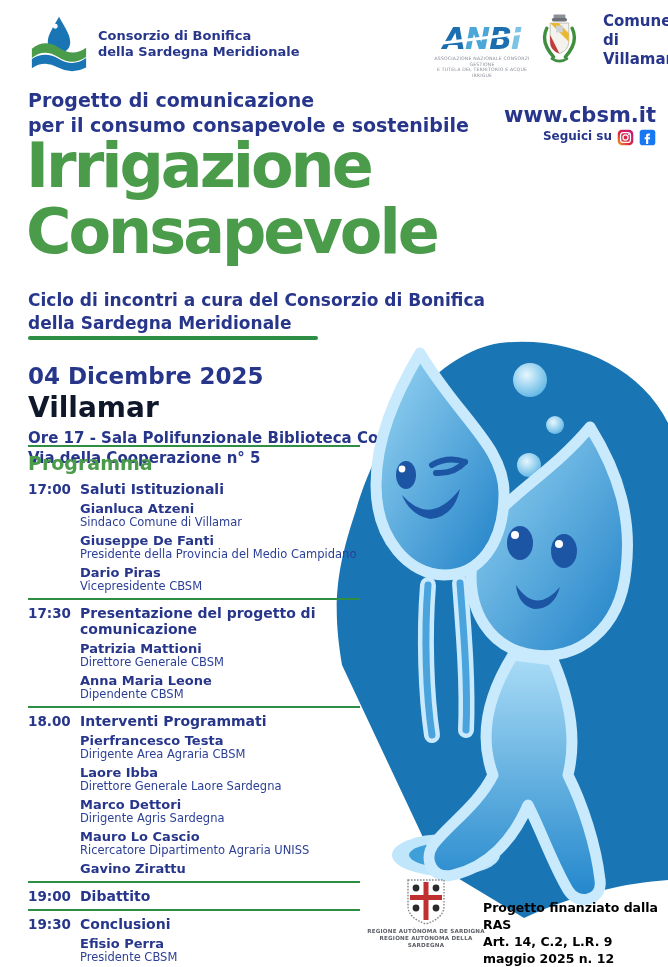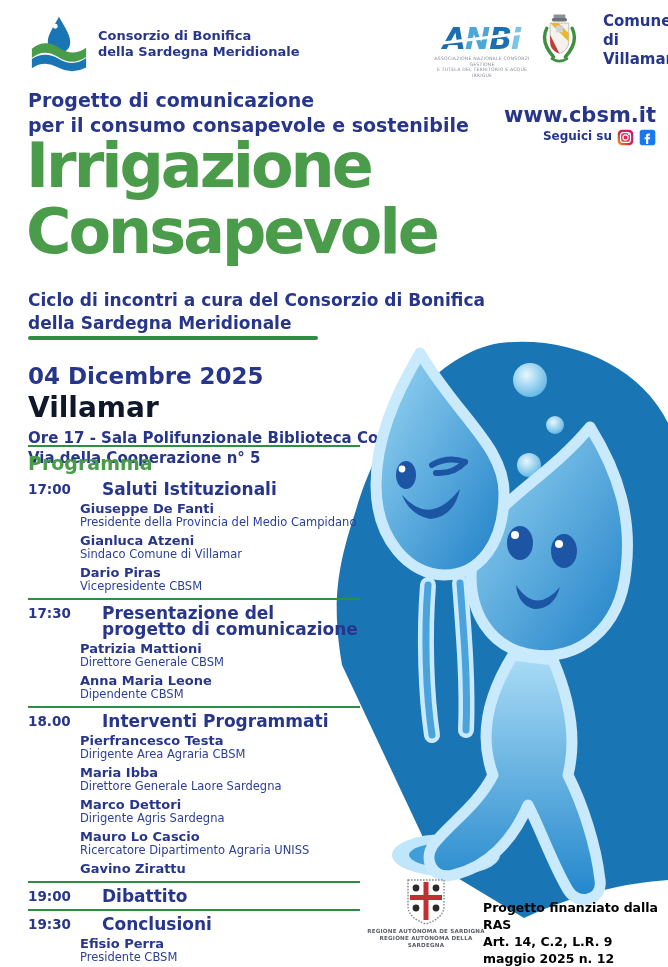--- a/index.html
+++ b/index.html
@@ -42,21 +42,21 @@
   .event-date{font-weight:800;font-size:23px;color:#27368b;margin-top:23px;}
   .event-place{font-weight:800;font-size:28px;color:#0f172a;margin-top:2px;}
   .event-venue{font-weight:bold;font-size:15px;line-height:20px;color:#27368b;margin-top:4px;}
 
   
   .program{left:28px;top:440px;width:332px;}
   .prog-rule{height:2px;background:#2e8f44;margin:5px 0;}
   .prog-heading{font-weight:800;font-size:19px;color:#4a9b4a;margin:2px 0 7px;}
   .prog-item{display:grid;grid-template-columns:48px 1fr;column-gap:4px;margin:3px 0;}
   .prog-time{font-weight:800;font-size:13.5px;color:#27368b;line-height:16px;}
-  .prog-title{font-weight:800;font-size:17px;color:#27368b;line-height:16px;margin-left:22px;}
+  .prog-title{font-weight:800;font-size:14px;color:#27368b;line-height:16px;}
   .speaker{margin-top:4px;}
   .speaker-name{font-weight:800;font-size:13px;line-height:15px;color:#27368b;}
   .speaker-role{font-size:11.5px;line-height:13px;color:#2b3f96;}
 
   
   .mascot{left:328px;top:335px;width:340px;height:632px;pointer-events:none;}
 
   
   .ras-block{left:363px;top:878px;width:126px;text-align:center;}
   .ras-text{font-size:5.6px;line-height:7px;color:#5c5f66;font-weight:bold;letter-spacing:.2px;margin-top:2px;}
@@ -229,28 +229,28 @@
 
 <div class="abs program">
   <div class="prog-rule"></div>
   <div class="prog-heading">Programma</div>
 
   <div class="prog-item">
     <div class="prog-time">17:00</div>
     <div>
       <div class="prog-title">Saluti Istituzionali</div>
       <div class="speaker">
+        <div class="speaker-name">Gianluca Atzeni</div>
+        <div class="speaker-role">Sindaco Comune di Villamar</div>
+      </div>
+      <div class="speaker">
         <div class="speaker-name">Giuseppe De Fanti</div>
         <div class="speaker-role">Presidente della Provincia del Medio Campidano</div>
       </div>
       <div class="speaker">
-        <div class="speaker-name">Gianluca Atzeni</div>
-        <div class="speaker-role">Sindaco Comune di Villamar</div>
-      </div>
-      <div class="speaker">
         <div class="speaker-name">Dario Piras</div>
         <div class="speaker-role">Vicepresidente CBSM</div>
       </div>
     </div>
   </div>
   <div class="prog-rule"></div>
 
   <div class="prog-item">
     <div class="prog-time">17:30</div>
     <div>
@@ -269,21 +269,21 @@
 
   <div class="prog-item">
     <div class="prog-time">18.00</div>
     <div>
       <div class="prog-title">Interventi Programmati</div>
       <div class="speaker">
         <div class="speaker-name">Pierfrancesco Testa</div>
         <div class="speaker-role">Dirigente Area Agraria CBSM</div>
       </div>
       <div class="speaker">
-        <div class="speaker-name">Maria Ibba</div>
+        <div class="speaker-name">Laore Ibba</div>
         <div class="speaker-role">Direttore Generale Laore Sardegna</div>
       </div>
       <div class="speaker">
         <div class="speaker-name">Marco Dettori</div>
         <div class="speaker-role">Dirigente Agris Sardegna</div>
       </div>
       <div class="speaker">
         <div class="speaker-name">Mauro Lo Cascio</div>
         <div class="speaker-role">Ricercatore Dipartimento Agraria UNISS</div>
       </div>

